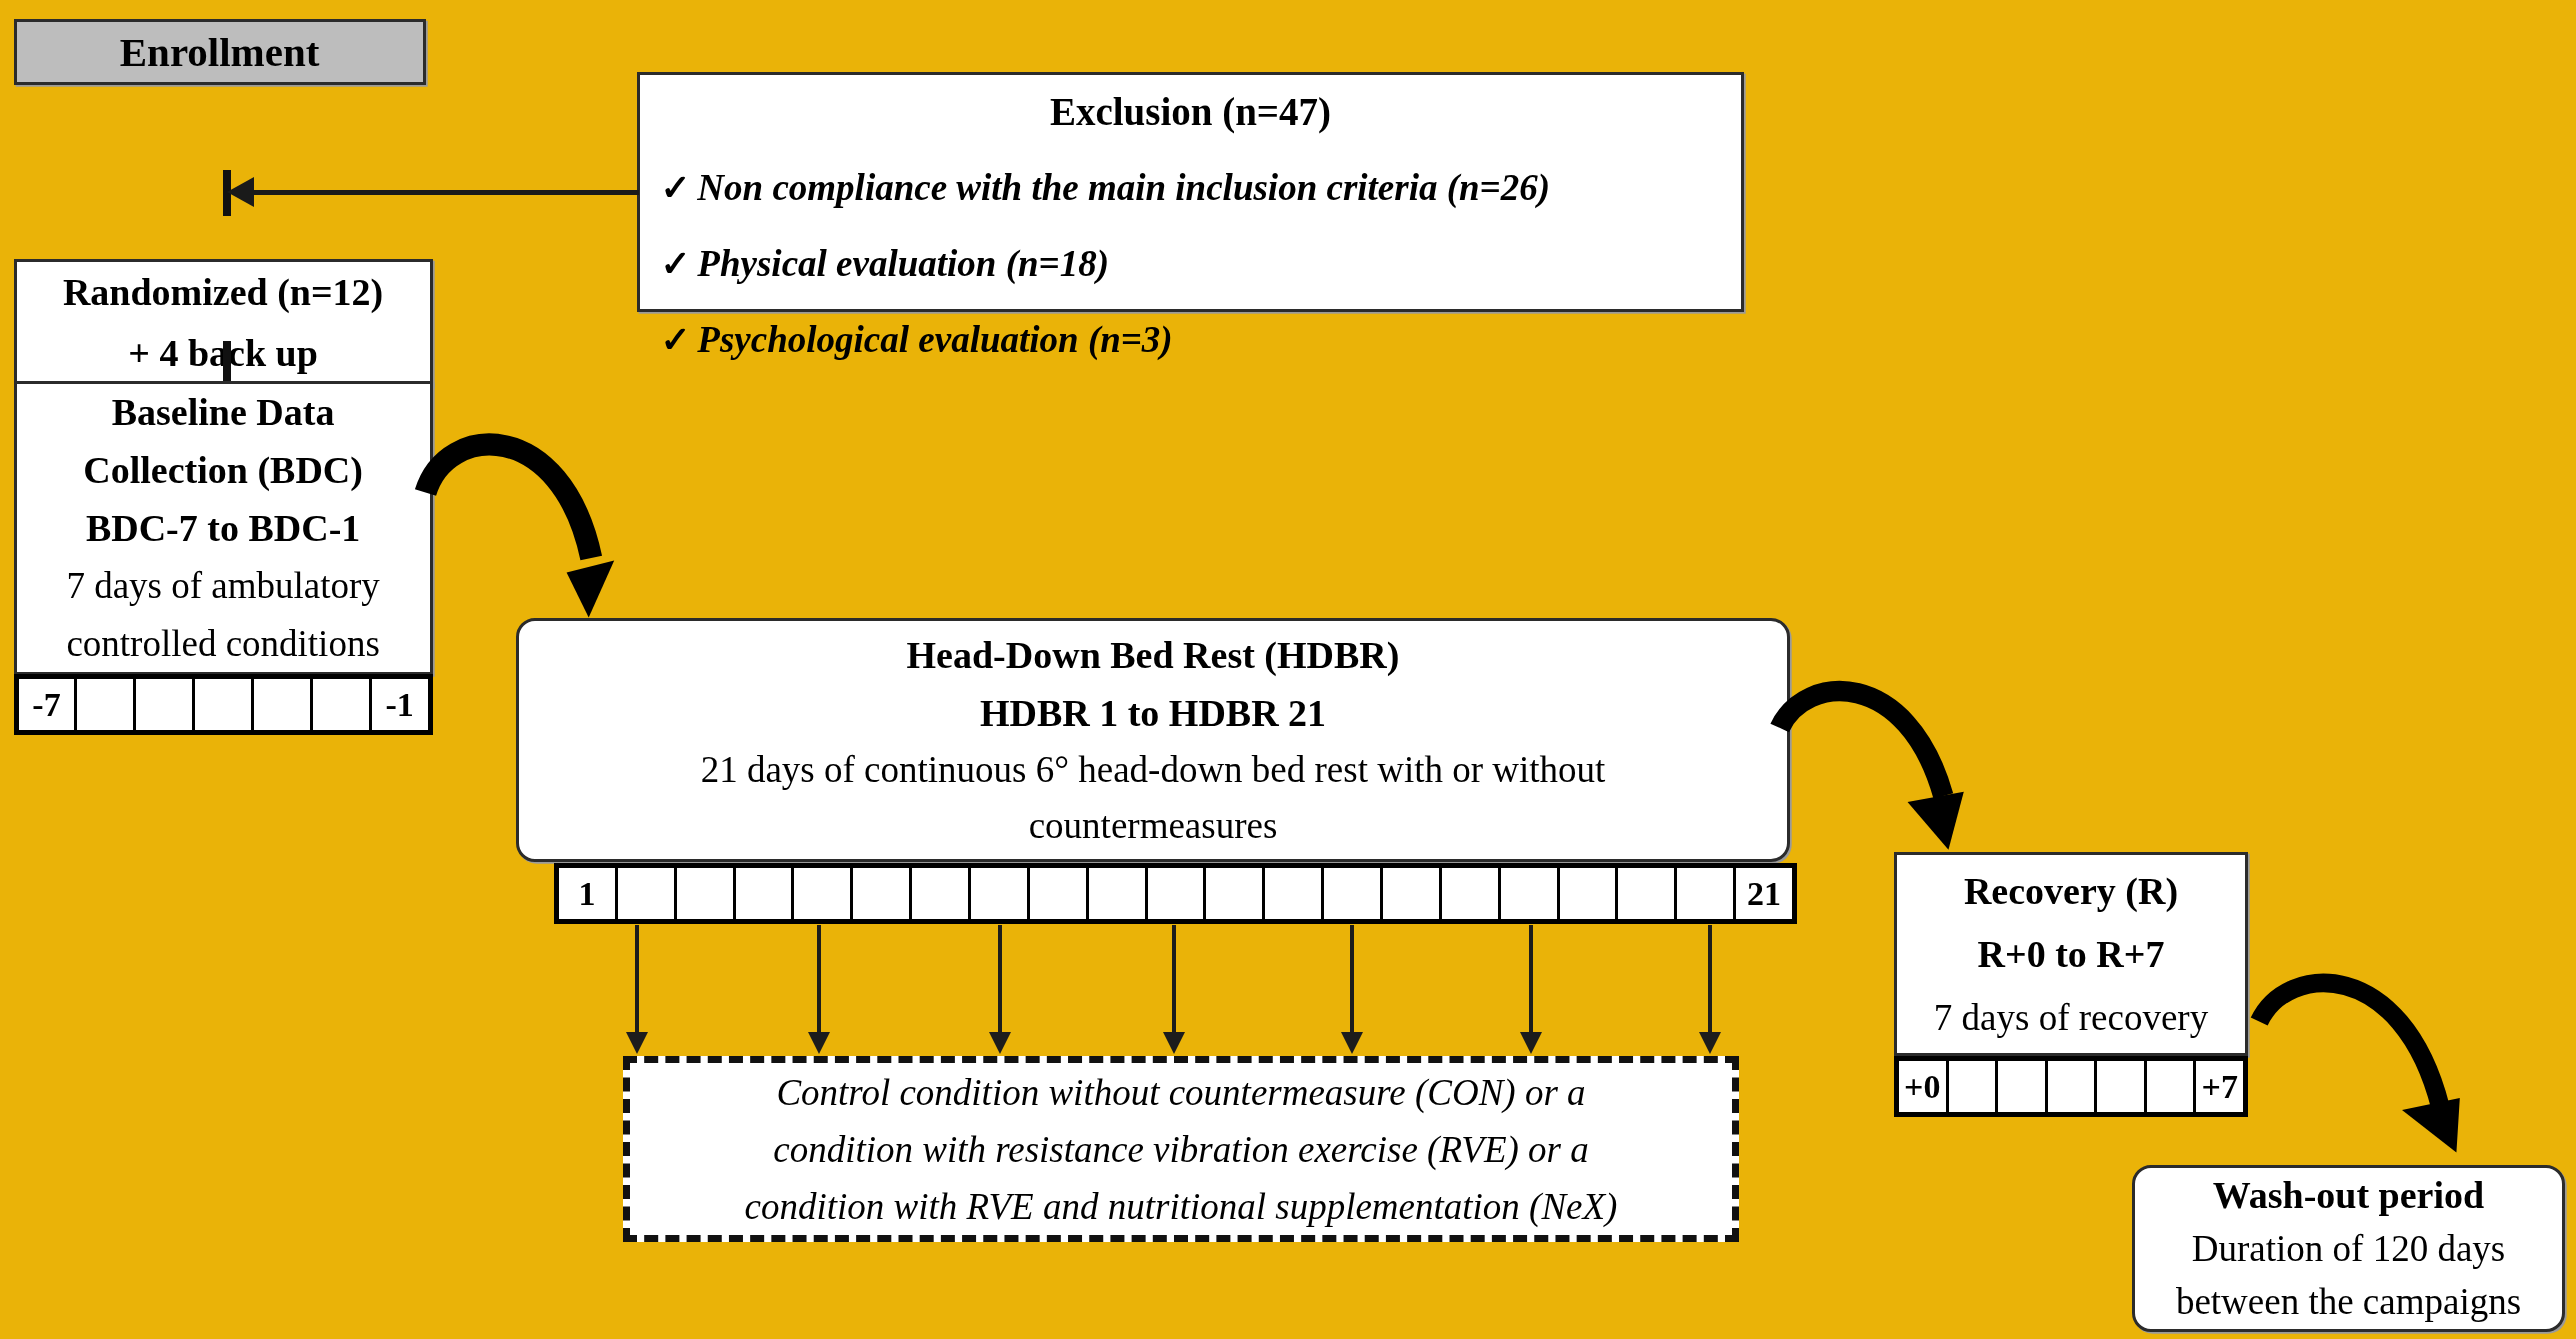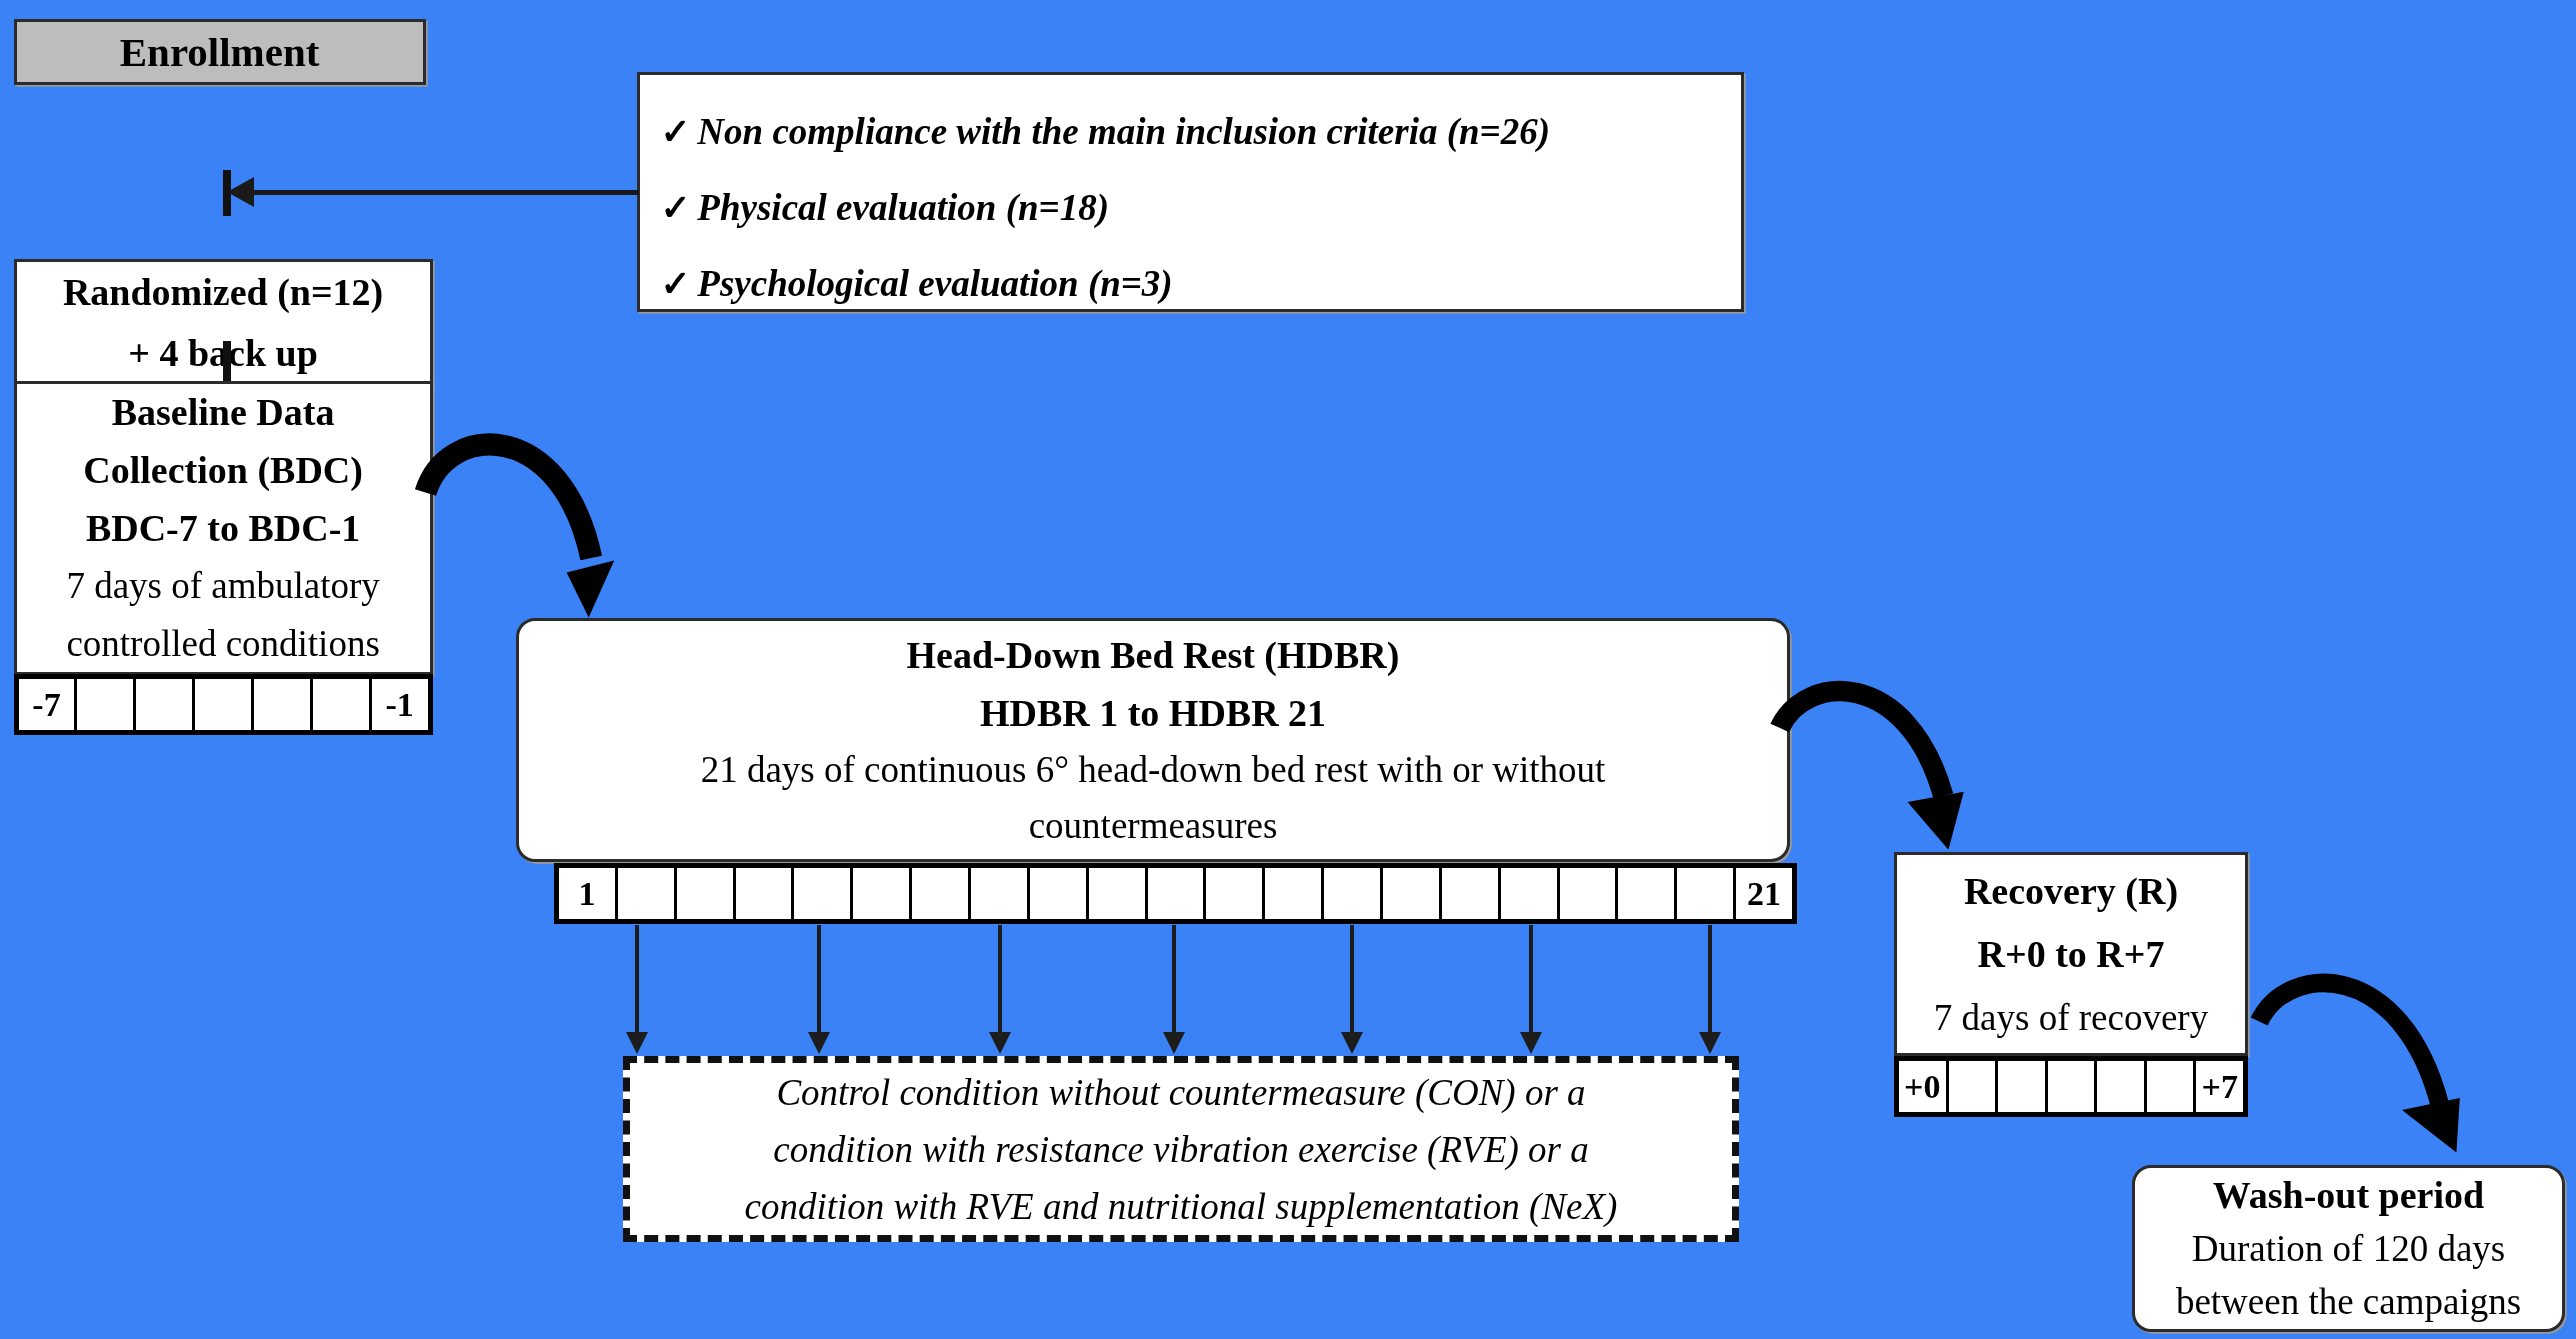--- a/index.html
+++ b/index.html
@@ -68,30 +68,31 @@
   .varrow::after{
     content:"";position:absolute;left:50%;transform:translateX(-50%);bottom:-20.4px;
     width:0;height:0;border-left:11px solid transparent;border-right:11px solid transparent;
     border-top:22px solid #1c1c1c;
   }
   .curved-arrow{position:absolute;}
 </style>
 </head>
 <body>
 
-<div id="canvas" style="background: #3b82f6;">
+<div id="canvas" style="background: #eab308;">
 
   <div class="box" id="enrollment-box" style="background: rgb(189, 189, 189);">
     <div class="line-b">Enrollment</div>
   </div>
 
 
   <div class="vconn" id="conn-elig-rand"></div>
 
   <div class="box" id="exclusion-box">
+    <div class="ex-title">Exclusion (n=47)</div>
     <div class="ex-item">
       <span class="ex-check">✓</span>
       <span class="ex-text">Non compliance with the main inclusion criteria (n=26)</span>
     </div>
     <div class="ex-item">
       <span class="ex-check">✓</span>
       <span class="ex-text">Physical evaluation (n=18)</span>
     </div>
     <div class="ex-item">
       <span class="ex-check">✓</span>

